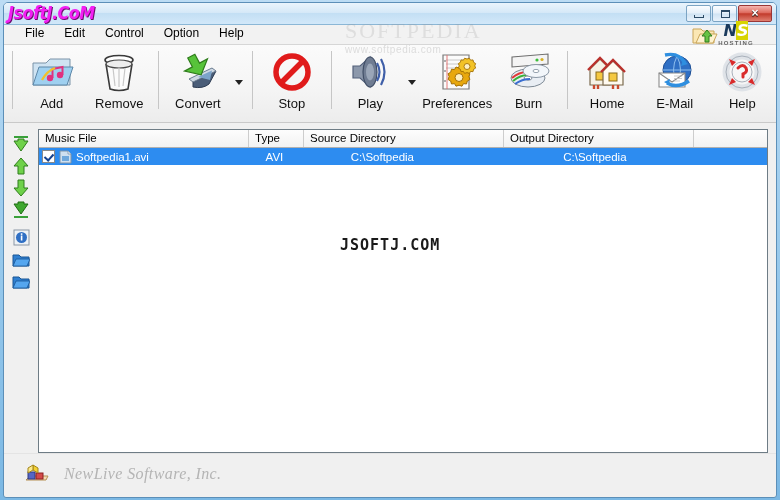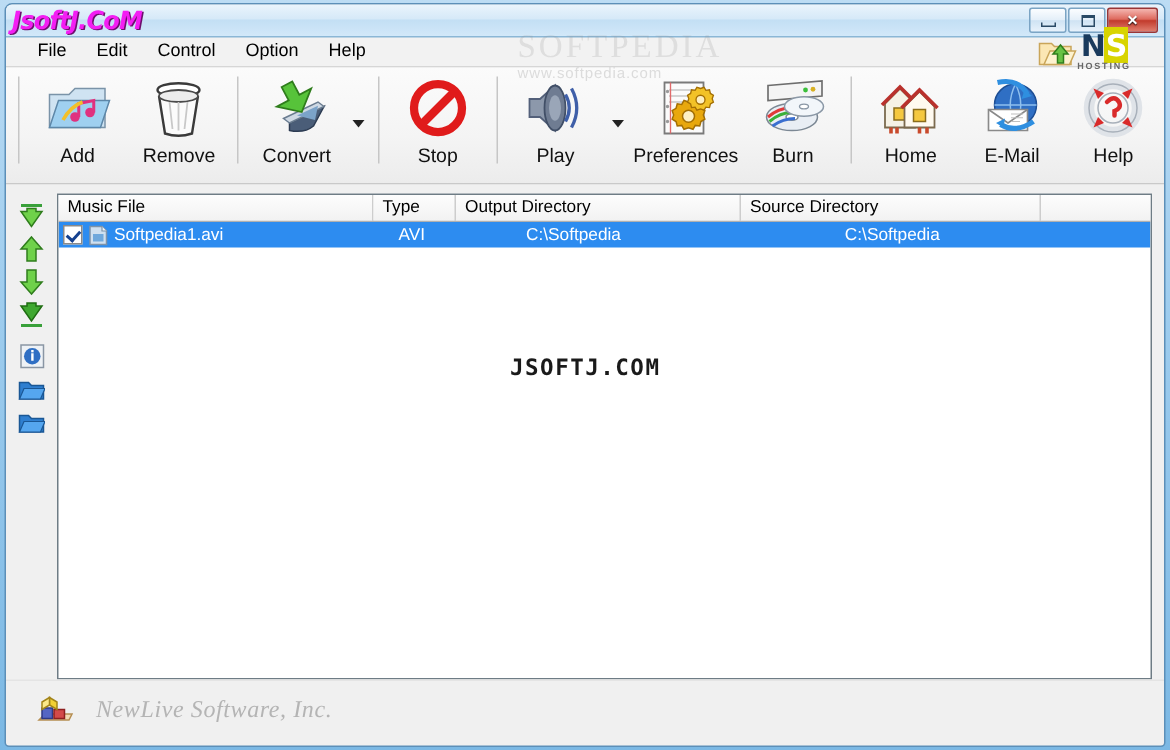--- a/index.html
+++ b/index.html
@@ -114,23 +114,24 @@
     position: absolute;
     right: 16px; top: 22px;
     width: 56px; height: 26px;
     z-index: 5;
     text-align: center;
   }
   .ns-mark {
     display: inline-block;
     font-family: "DejaVu Sans", sans-serif;
     font-weight: bold;
-    font-size: 20px;
+    font-size: 16px;
     letter-spacing: -1px;
     line-height: 17px;
+    font-style: italic;
   }
   .ns-n { color: #1a3a5c; }
   .ns-s {
     color: #ffffff;
     background: #d8d400;
     padding: 0 1px;
   }
   .ns-sub {
     font-size: 6px;
     color: #666;
@@ -620,22 +621,22 @@
             <path d="M1 3 L7 3 L9 5 L17 5 L17 14 L1 14 Z" fill="#2f7fd0" stroke="#1a5795" stroke-width="1"></path>
             <path d="M1 14 L4 7 L18 7 L15 14 Z" fill="#55a6ef" stroke="#1a5795" stroke-width=".8"></path>
           </svg>
         </div>
       </div>
 
       <div class="list-panel">
         <div class="list-head">
           <div class="lh-cell" style="width:210px">Music File</div>
           <div class="lh-cell" style="width:55px">Type</div>
+          <div class="lh-cell" style="width:200px">Source Directory</div>
           <div class="lh-cell" style="width:190px">Output Directory</div>
-          <div class="lh-cell" style="width:200px">Source Directory</div>
           <div class="lh-cell" style="flex:1;border-right:none"></div>
         </div>
 
         <div class="list-rows">
           <div class="list-row">
             <div class="row-cell" style="width:210px;padding-left:0">
               <span class="row-check"></span>
               <svg class="file-ico" viewBox="0 0 13 14">
                 <path d="M1 1 L9 1 L12 4 L12 13 L1 13 Z" fill="#cfe0f0" stroke="#7f93a8" stroke-width="1"></path>
                 <path d="M9 1 L9 4 L12 4" fill="#eef5fb" stroke="#7f93a8" stroke-width=".8"></path>

